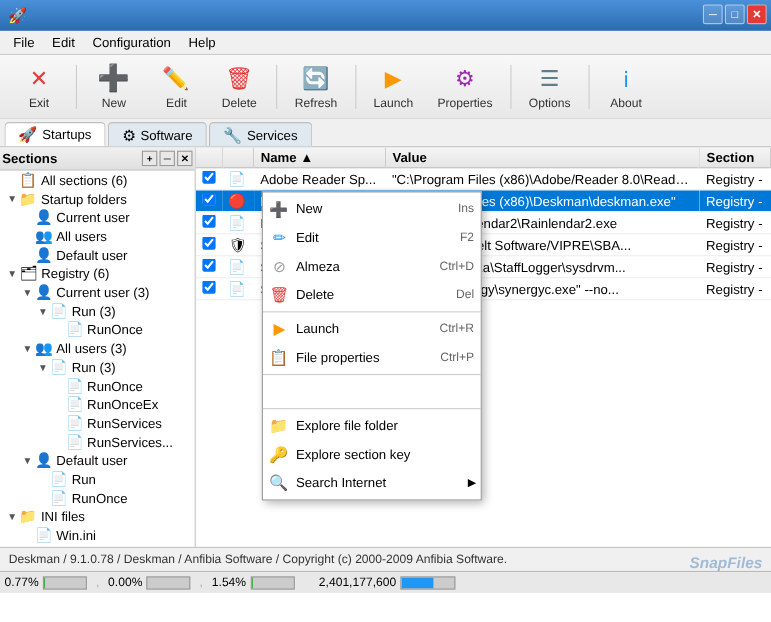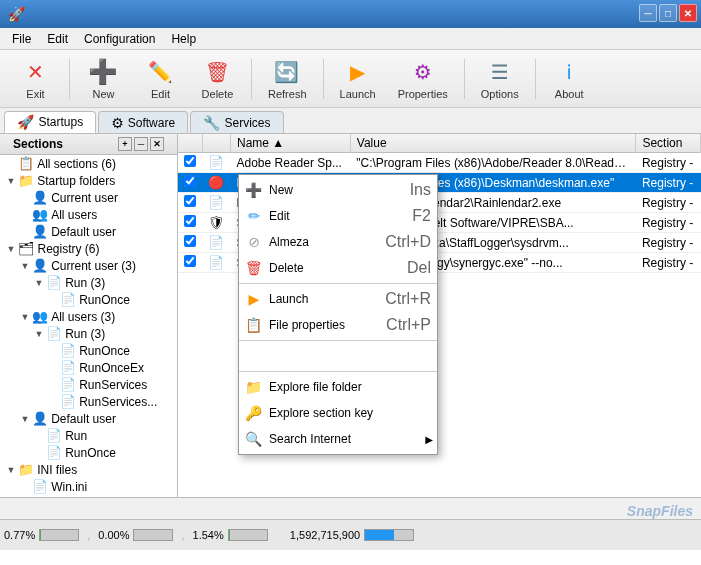--- a/index.html
+++ b/index.html
@@ -130,21 +130,21 @@
       width: 178px;
       min-width: 178px;
       border-right: 1px solid #bbb;
       background: #fff;
       overflow-y: auto;
       overflow-x: hidden;
     }
     #left-panel-header {
       background: linear-gradient(to bottom, #f0f0f0, #e0e0e0);
       border-bottom: 1px solid #bbb;
-      padding: 3px 13px;
+      padding: 3px 2px;
       font-weight: bold;
       font-size: 12px;
       display: flex;
       align-items: center;
       justify-content: space-between;
     }
     #left-panel-header .section-controls {
       display: flex; gap: 2px;
     }
     #left-panel-header .ctrl-btn {
@@ -188,21 +188,21 @@
       font-size: 12px;
     }
     #data-table thead tr {
       background: linear-gradient(to bottom, #f5f5f5, #e5e5e5);
       border-bottom: 1px solid #bbb;
       position: sticky; top: 0;
     }
     #data-table thead th {
       text-align: left;
       padding: 2px 6px;
-      font-weight: normal;
+      font-weight: bold;
       border-right: 1px solid #ccc;
       cursor: pointer;
       white-space: nowrap;
     }
     #data-table tbody tr {
       border-bottom: 1px solid #eee;
     }
     #data-table tbody tr.selected { background: #0078d7; color: white; }
     #data-table td {
       padding: 2px 6px;
@@ -229,21 +229,21 @@
       display: flex;
       align-items: center;
       padding: 4px 24px 4px 6px;
       cursor: pointer;
       font-size: 12px;
       gap: 6px;
       position: relative;
     }
     .ctx-item .ctx-shortcut {
       position: absolute; right: 6px;
-      font-size: 16px; color: #666;
+      font-size: 11px; color: #666;
     }
     .ctx-item .ctx-icon {
       width: 18px; height: 18px;
       display: flex; align-items: center; justify-content: center;
       font-size: 14px; flex-shrink: 0;
     }
     .ctx-separator {
       height: 1px;
       background: #ccc;
       margin: 2px 0;
@@ -271,21 +271,21 @@
       font-size: 14px;
       font-style: italic;
       color: #2b6cb0;
       font-weight: bold;
     }
 
     
     #bottombar {
       background: #e8e8e8;
       border-top: 1px solid #bbb;
-      height: 31px;
+      height: 20px;
       display: flex;
       align-items: center;
       padding: 0 4px;
       gap: 8px;
       font-size: 11px;
     }
     .bottom-stat {
       display: flex;
       align-items: center;
       gap: 4px;
@@ -624,20 +624,21 @@
       <div class="ctx-item">
         <span class="ctx-icon">🔍</span>
         <span>Search Internet</span>
         <span class="ctx-arrow">▶</span>
       </div>
     </div>
   </div>
 </div>
 
 <div id="statusbar">
+  <span>Deskman / 9.1.0.78 / Deskman / Anfibia Software / Copyright (c) 2000-2009 Anfibia Software.</span>
   <div class="watermark">SnapFiles</div>
 </div>
 
 <div id="bottombar">
   <div class="bottom-stat">
     <span>0.77%</span>
     <div class="progress-bar">
       <div class="progress-fill" style="width:1%;"></div>
     </div>
   </div>
@@ -650,18 +651,18 @@
   </div>
   <span class="bottom-sep">,</span>
   <div class="bottom-stat">
     <span>1.54%</span>
     <div class="progress-bar">
       <div class="progress-fill" style="width:2%;"></div>
     </div>
   </div>
   <span class="bottom-sep">&nbsp;&nbsp;</span>
   <div class="bottom-stat">
-    <span>1,592,715,900</span>
+    <span>2,401,177,600</span>
     <div class="mem-bar">
       <div class="mem-fill" style="width:60%;"></div>
     </div>
   </div>
 </div>
 
 </body></html>

